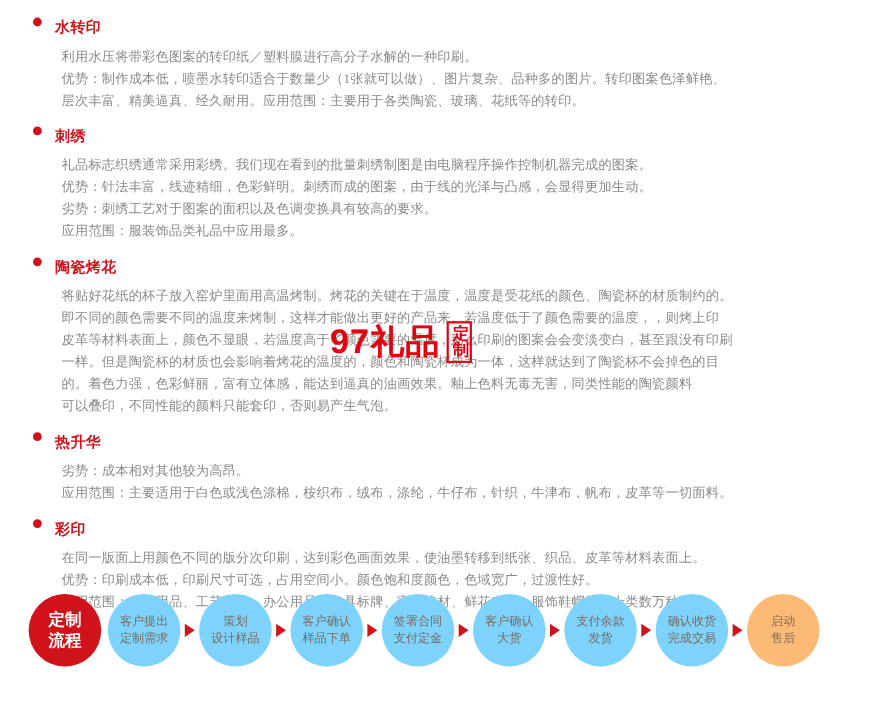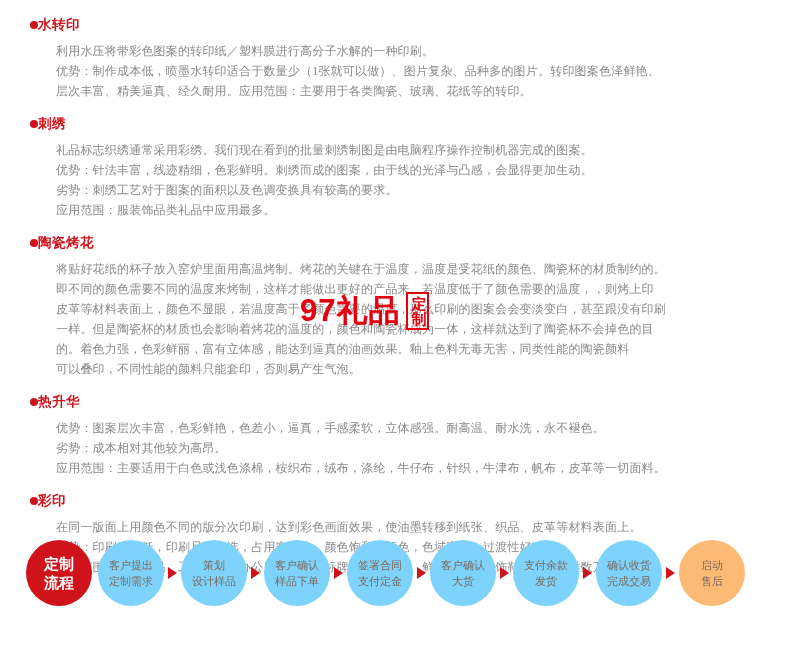--- a/index.html
+++ b/index.html
@@ -16,22 +16,22 @@
   }
   .page {
     position: relative;
     width: 800px;
     height: 648px;
     padding: 16px 26px 0 26px;
   }
   .section { margin-bottom: 14px; }
   .sec-head {
     display: flex;
-    align-items: center;
-    gap: 0;
+    align-items: flex-start;
+    gap: 12px;
     margin-bottom: 7px;
   }
   .bullet {
     width: 8px; height: 8px;
     border-radius: 50%;
     background: #d0121a;
     flex: 0 0 auto;
     margin-left: 4px;
   }
   .sec-title {
@@ -170,21 +170,20 @@
       <div class="line">可以叠印，不同性能的颜料只能套印，否则易产生气泡。</div>
     </div>
   </div>
 
   <div class="section">
     <div class="sec-head">
       <span class="bullet"></span>
       <span class="sec-title">热升华</span>
     </div>
     <div class="body-lines">
-      <div class="line">优势：图案层次丰富，色彩鲜艳，色差小，逼真，手感柔软，立体感强。耐高温、耐水洗，永不褪色。</div>
       <div class="line">劣势：成本相对其他较为高昂。</div>
       <div class="line">应用范围：主要适用于白色或浅色涤棉，桉织布，绒布，涤纶，牛仔布，针织，牛津布，帆布，皮革等一切面料。</div>
     </div>
   </div>
 
   <div class="section">
     <div class="sec-head">
       <span class="bullet"></span>
       <span class="sec-title">彩印</span>
     </div>

